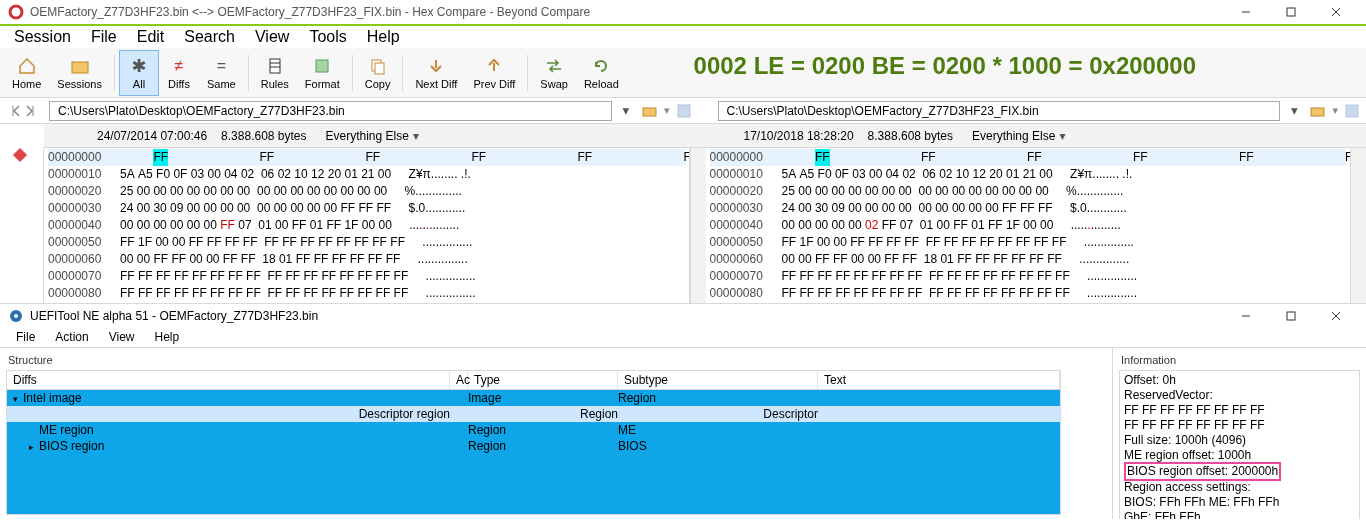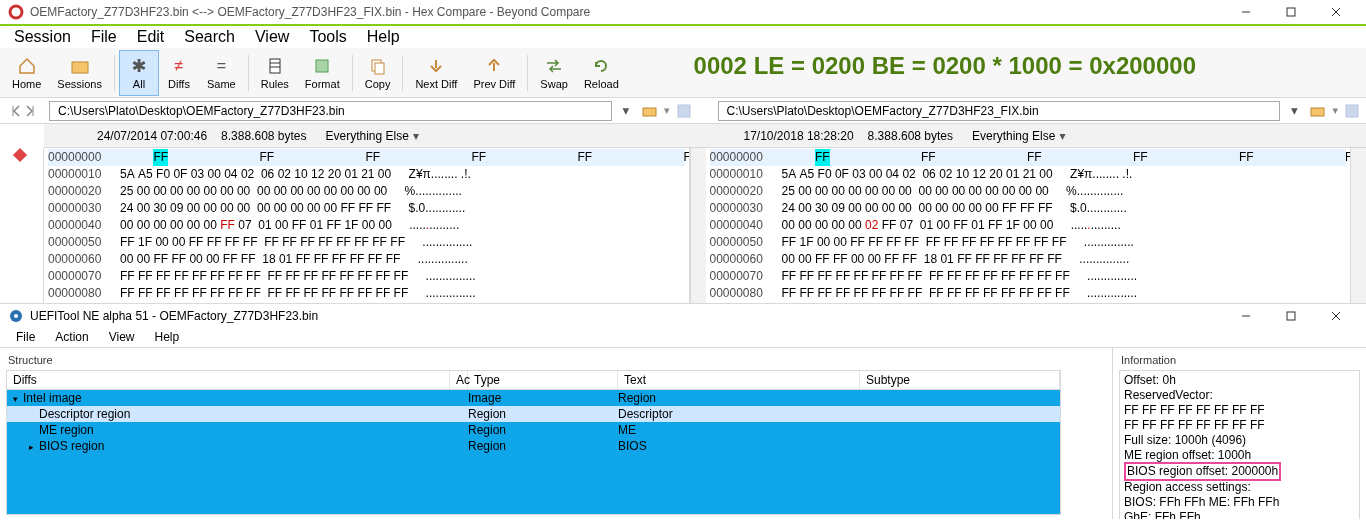--- a/index.html
+++ b/index.html
@@ -52,21 +52,21 @@
 .win2-menu { height:20px; display:flex; align-items:center; padding:0 8px; gap:4px; background:#fff;}
 .win2-menu span{ padding:2px 8px; font-size:12px;}
 .win2-body { display:flex; height:172px; border-top:1px solid #d8d8d8;}
 .w2-left { flex:1; display:flex; flex-direction:column; padding:4px 6px; }
 .w2-right { width:254px; border-left:1px solid #d8d8d8; padding:4px 6px; display:flex; flex-direction:column;margin-left:45px;}
 .panel-label { font-size:11px; color:#333; padding:2px 0 4px 2px;}
 .tree-header { display:flex; border:1px solid #d8d8d8; height:20px; align-items:center; background:#fff;}
 .tree-header .col{ padding:2px 6px; font-size:12px; border-right:1px solid #e4e4e4;}
 .tree-body { flex:1; border:1px solid #d8d8d8; border-top:none; font-family:"Consolas","Courier New",monospace; font-size:12px; line-height:16px; background:#0ea5e9; overflow:hidden;}
 .tree-row { display:flex; height:16px; align-items:center;}
-.tree-row.sel{ background:#cfe6ff;}
+.tree-row.sel{ background:#cfe6ff;text-align:right;}
 .tree-row .c1{ width:443px; padding-left:6px;}
 .tree-row .cac{ width:18px;}
 .tree-row .c2{ width:150px;}
 .tree-row .c3{ width:200px;}
 .tree-row .c4{ flex:1;}
 .info-box { flex:1; border:1px solid #d8d8d8; font-family:"Consolas","Courier New",monospace; font-size:12px; line-height:15px; padding:2px 4px; background:#fff;}
 .info-box .hl-box { border:2px solid #ec4899; display:inline-block; padding:0 1px; margin:-1px 0;}
 .arrow{ font-size:9px; display:inline-block; width:10px;}
 svg{display:block;}
 </style>
@@ -321,22 +321,22 @@
     <span>View</span>
     <span>Help</span>
   </div>
   <div class="win2-body">
     <div class="w2-left">
       <div class="panel-label">Structure</div>
       <div class="tree-header">
         <div class="col" style="width:443px">Diffs</div>
         <div class="col" style="width:18px">Ac</div>
         <div class="col" style="width:150px">Type</div>
+        <div class="col" style="width:200px">Subtype</div>
         <div class="col" style="flex:1">Text</div>
-        <div class="col" style="width:200px">Subtype</div>
       </div>
       <div class="tree-body" id="tree-body">
           <div class="tree-row">
             <div class="c1" style="padding-left: 6px;"><span class="arrow">▾</span>Intel image</div>
             <div class="cac"></div>
             <div class="c2">Image</div>
             <div class="c3">Region</div>
             <div class="c4"></div>
           </div>
           <div class="tree-row sel">

